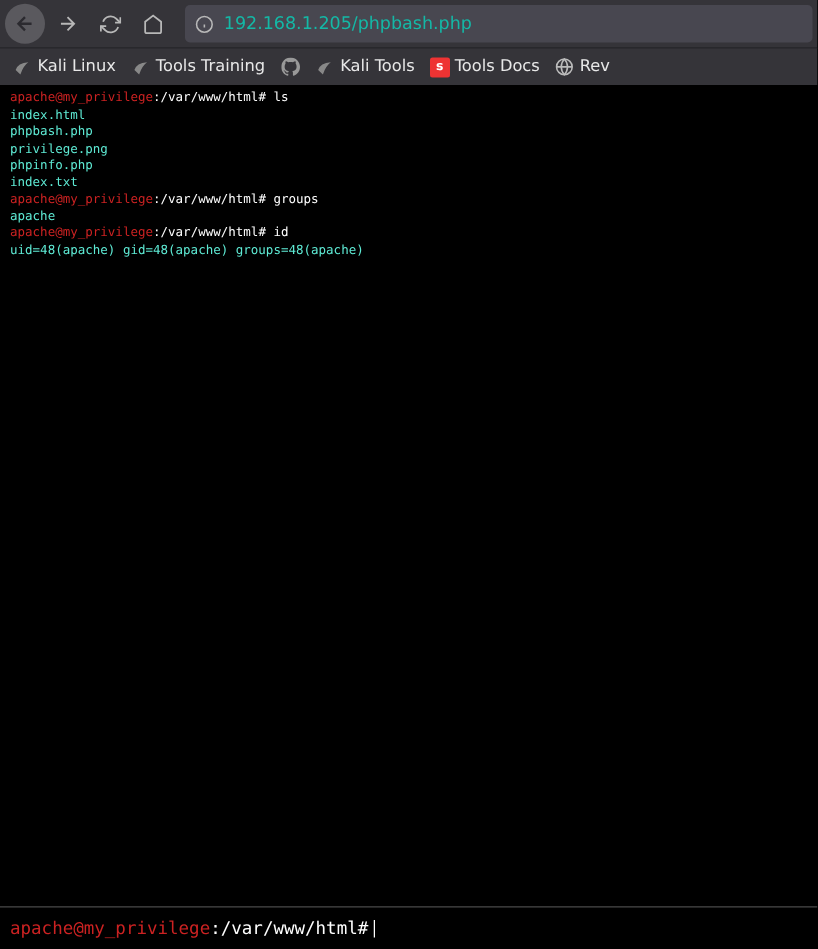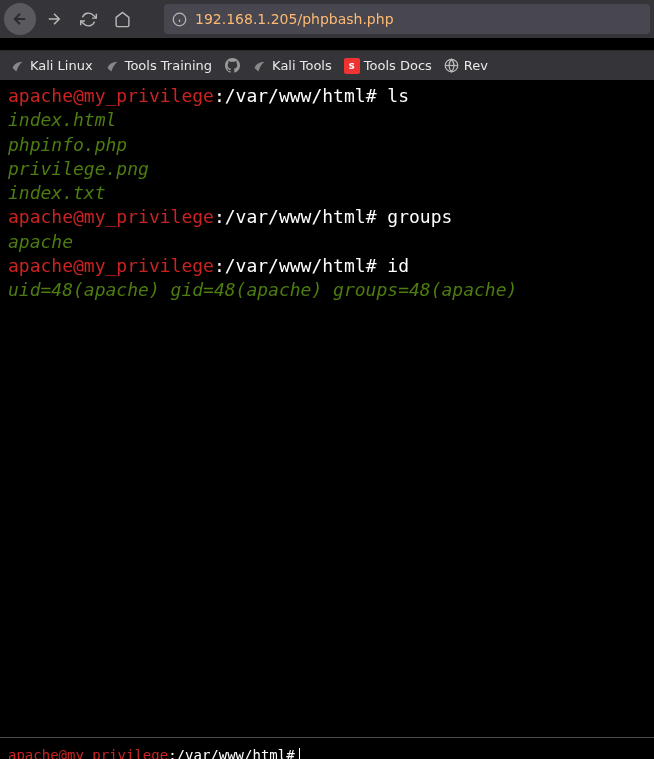--- a/index.html
+++ b/index.html
@@ -45,42 +45,41 @@
       display: flex;
       align-items: center;
       justify-content: center;
       margin: 0 2px;
     }
     .url-bar {
       flex: 1;
       background: #484750;
       height: 30px;
       border-radius: 4px;
-      margin-left: 24px;
+      margin-left: 8px;
       display: flex;
       align-items: center;
       padding: 0 8px;
-      color: #fdba74;
+      color: #14b8a6;
       font-size: 14px;
     }
     .url-info-icon {
       color: #b8b8b8;
       margin-right: 8px;
       display: flex;
       align-items: center;
     }
     .bookmarks-bar {
       background: #353439;
       height: 30px;
       display: flex;
       align-items: center;
       padding: 0 6px;
       gap: 4px;
       border-top: 1px solid #2b2a2f;
-      margin-top: 12px;
     }
     .bookmark-item {
       display: flex;
       align-items: center;
       gap: 4px;
       color: #e8e8e8;
       font-size: 13px;
       padding: 2px 4px;
       cursor: pointer;
       white-space: nowrap;
@@ -101,39 +100,38 @@
       color: #fff;
       font-size: 10px;
       font-weight: bold;
       border-radius: 2px;
       width: 16px;
       height: 16px;
     }
     .terminal {
       background: #000;
       font-family: "DejaVu Sans Mono", "Consolas", monospace;
-      font-size: 18px;
+      font-size: 10px;
       line-height: 1.35;
       padding: 4px 8px;
       height: calc(759px - 38px - 30px - 34px);
       overflow: hidden;
       color: #fff;
     }
     .term-line {
       white-space: pre;
     }
     .prompt-user {
       color: #cc2222;
     }
     .prompt-path {
       color: #ffffff;
     }
     .term-output {
-      color: #4d7c0f;
-      font-style: italic;
+      color: #5eead4;
     }
     .input-line-container {
       background: #000;
       font-family: "DejaVu Sans Mono", "Consolas", monospace;
       font-size: 14px;
       padding: 6px 8px;
       border-top: 1px solid #4a4a4a;
       display: flex;
       align-items: center;
       height: 34px;
@@ -228,22 +226,23 @@
           <path d="M12 2a15.3 15.3 0 014 10 15.3 15.3 0 01-4 10 15.3 15.3 0 01-4-10 15.3 15.3 0 014-10z"></path>
         </svg>
     </span>
     <span>Rev</span>
   </div>
 </div>
 
 <div class="terminal">
   <div class="term-line"><span class="prompt-user">apache@my_privilege</span><span class="prompt-path">:</span><span class="prompt-path">/var/www/html</span><span class="prompt-path">#</span> <span>ls</span></div>
   <div class="term-line term-output">index.html</div>
+  <div class="term-line term-output">phpbash.php</div>
+  <div class="term-line term-output">privilege.png</div>
   <div class="term-line term-output">phpinfo.php</div>
-  <div class="term-line term-output">privilege.png</div>
   <div class="term-line term-output">index.txt</div>
   <div class="term-line"><span class="prompt-user">apache@my_privilege</span><span class="prompt-path">:</span><span class="prompt-path">/var/www/html</span><span class="prompt-path">#</span> <span>groups</span></div>
   <div class="term-line term-output">apache</div>
   <div class="term-line"><span class="prompt-user">apache@my_privilege</span><span class="prompt-path">:</span><span class="prompt-path">/var/www/html</span><span class="prompt-path">#</span> <span>id</span></div>
   <div class="term-line term-output">uid=48(apache) gid=48(apache) groups=48(apache)</div>
 </div>
 
 <div class="input-line-container">
   <span class="prompt-user">apache@my_privilege</span>
     <span class="prompt-path">:</span>

